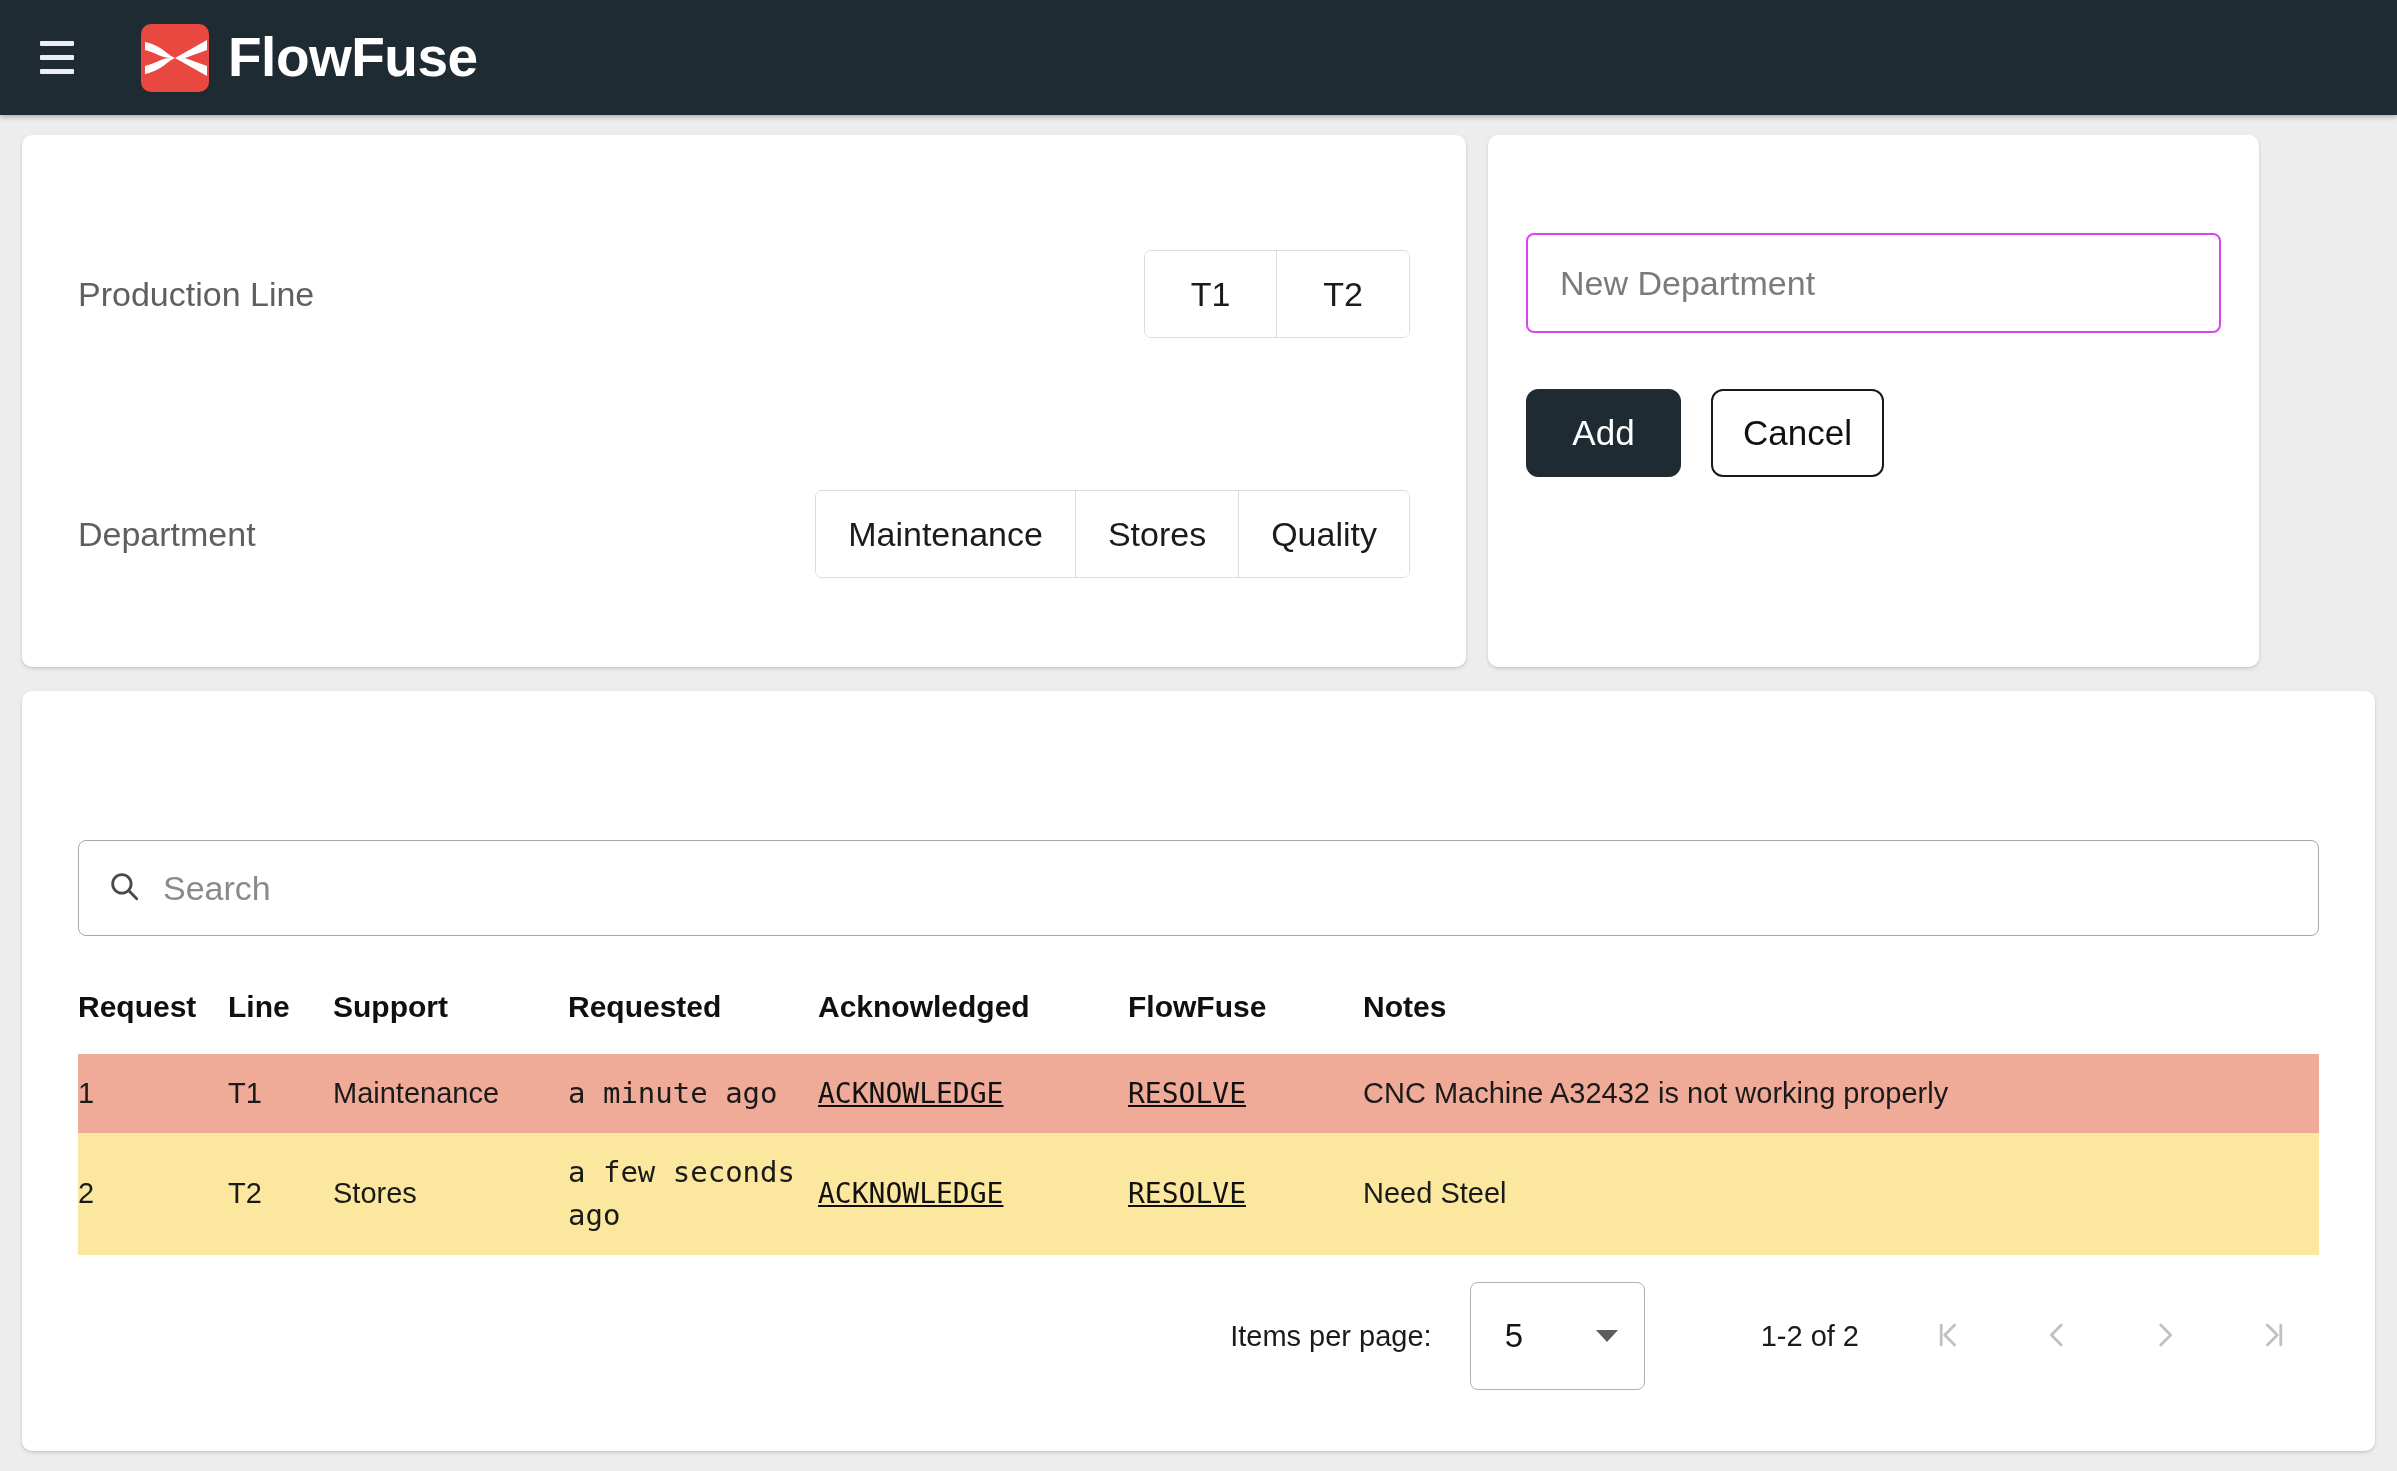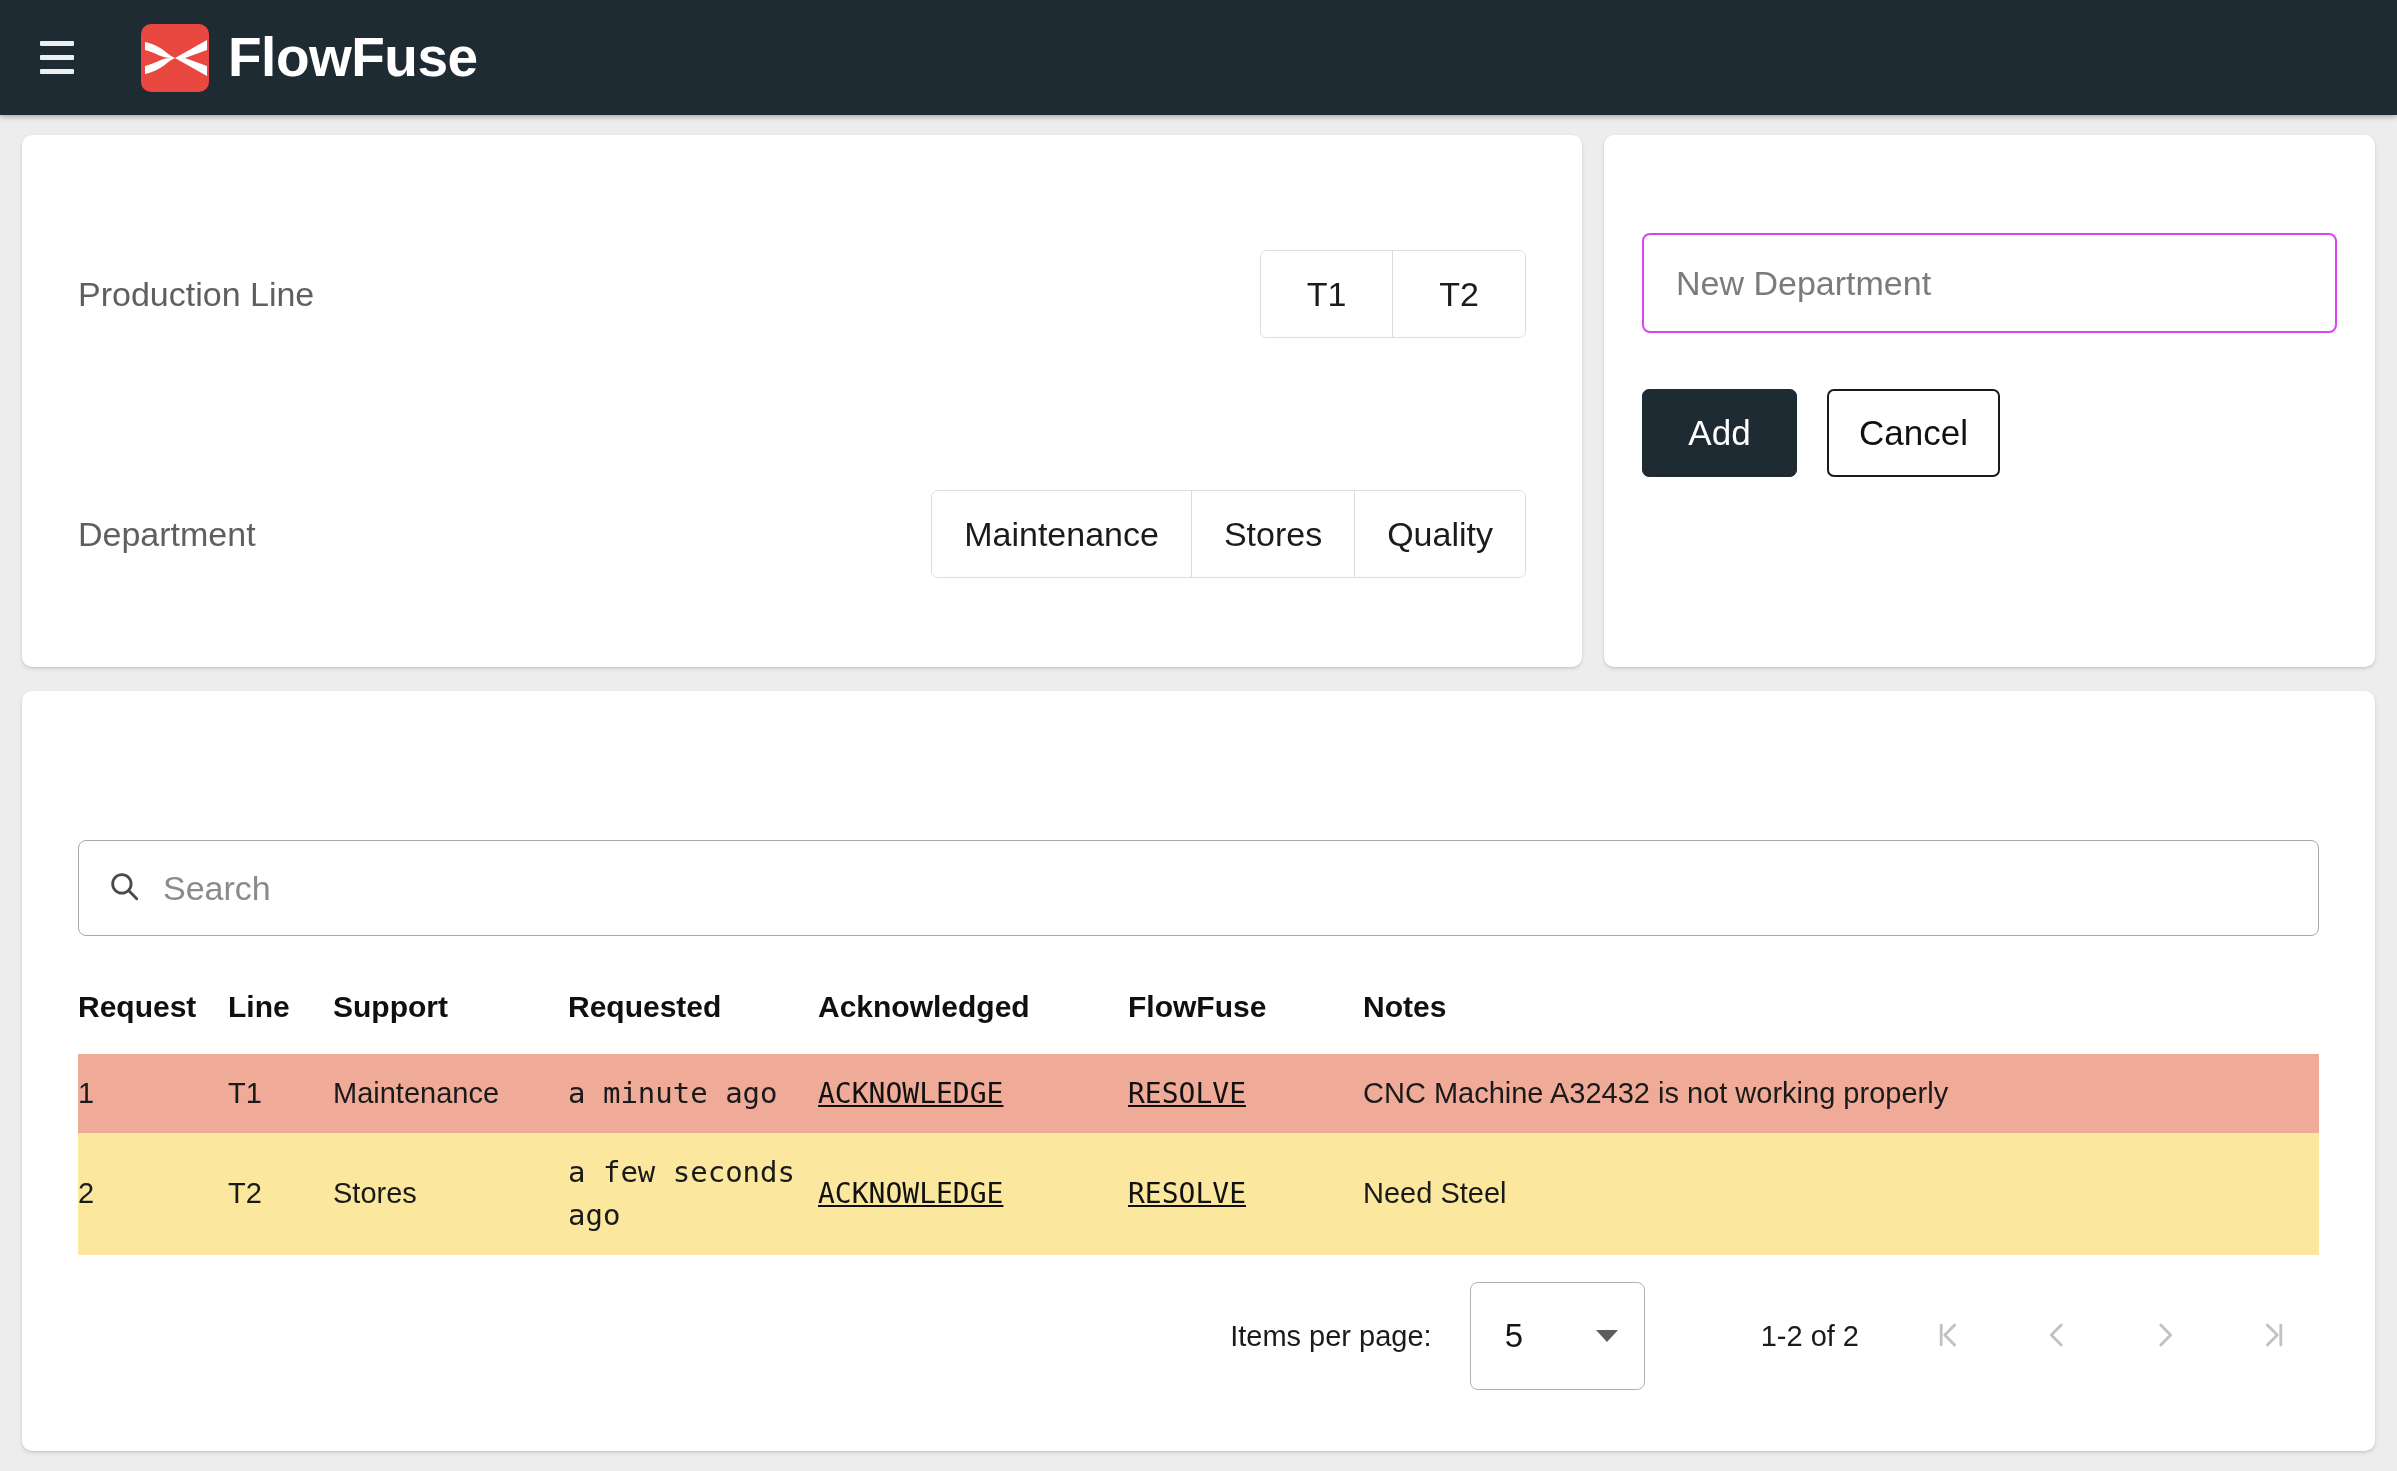--- a/index.html
+++ b/index.html
@@ -65,21 +65,21 @@
     display: flex;
     gap: 22px;
     align-items: flex-start;
   }
   .card {
     background: #ffffff;
     border-radius: 10px;
     box-shadow: 0 2px 4px rgba(0,0,0,0.10), 0 1px 2px rgba(0,0,0,0.08);
   }
   .card-left {
-    width: 1560px;
+    width: 1444px;
     height: 532px;
     padding: 14px 56px;
     display: flex;
     flex-direction: column;
     justify-content: center;
   }
   .card-right {
     width: 771px;
     height: 532px;
     padding: 38px 38px;
@@ -141,21 +141,21 @@
   .input-dark  { border: 2px solid #d946ef; }
   .gap-28 { height: 60px; }
   .btn-row {
     display: flex;
     gap: 30px;
     margin-top: 56px;
   }
   .btn {
     height: 88px;
     min-width: 155px;
-    border-radius: 7px;
+    border-radius: 12px;
     font-size: 35px;
     font-family: "Liberation Sans", sans-serif;
     cursor: pointer;
     display: flex;
     align-items: center;
     justify-content: center;
     padding: 0 30px;
   }
   .btn-primary {
     background: #1f2b33;

